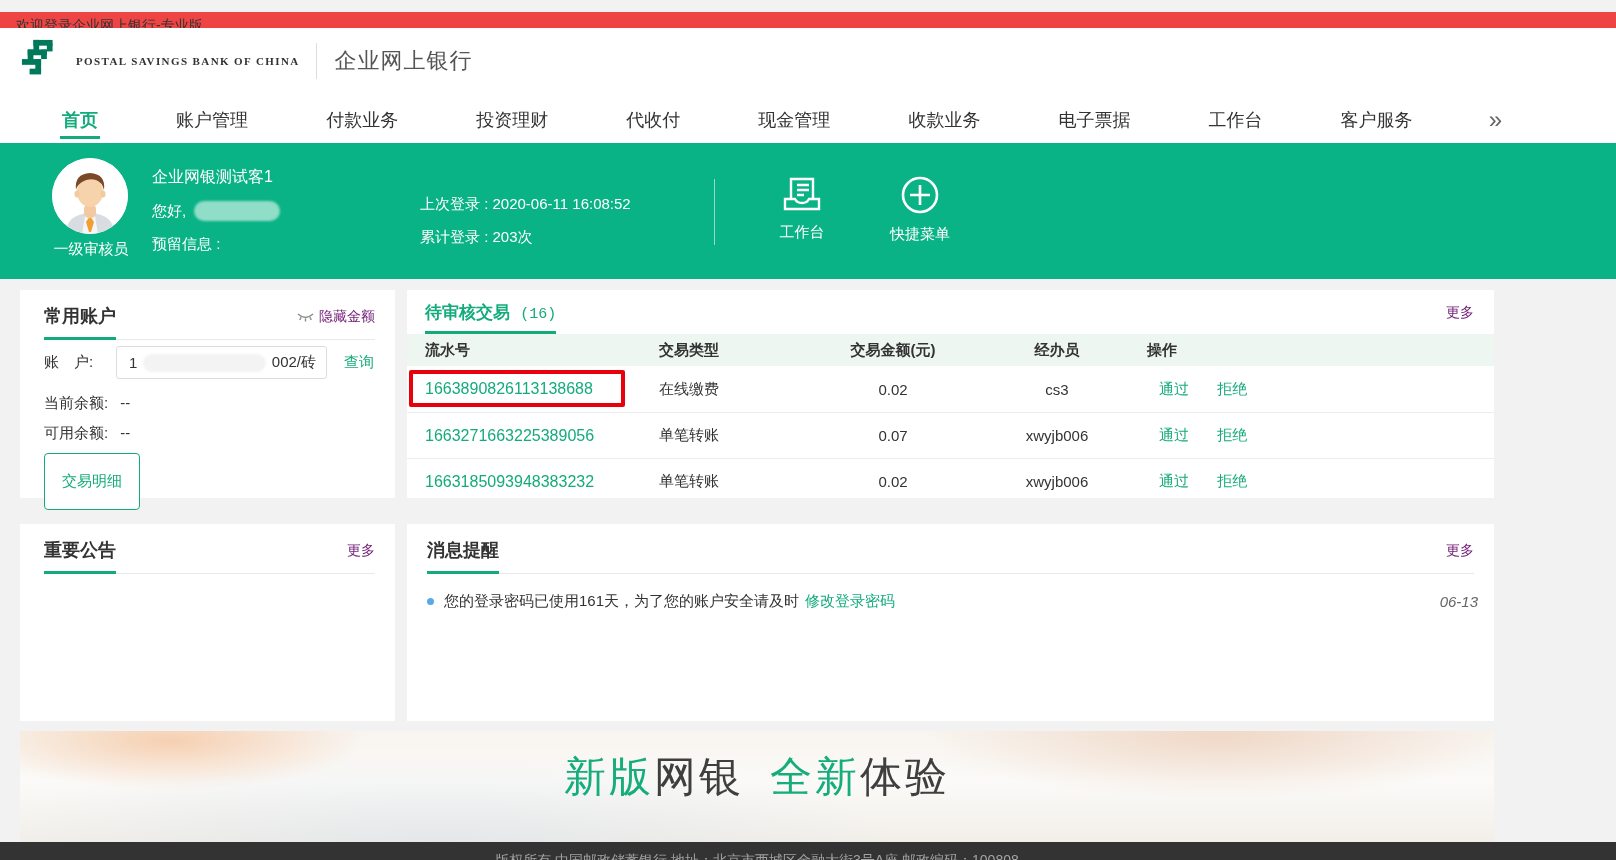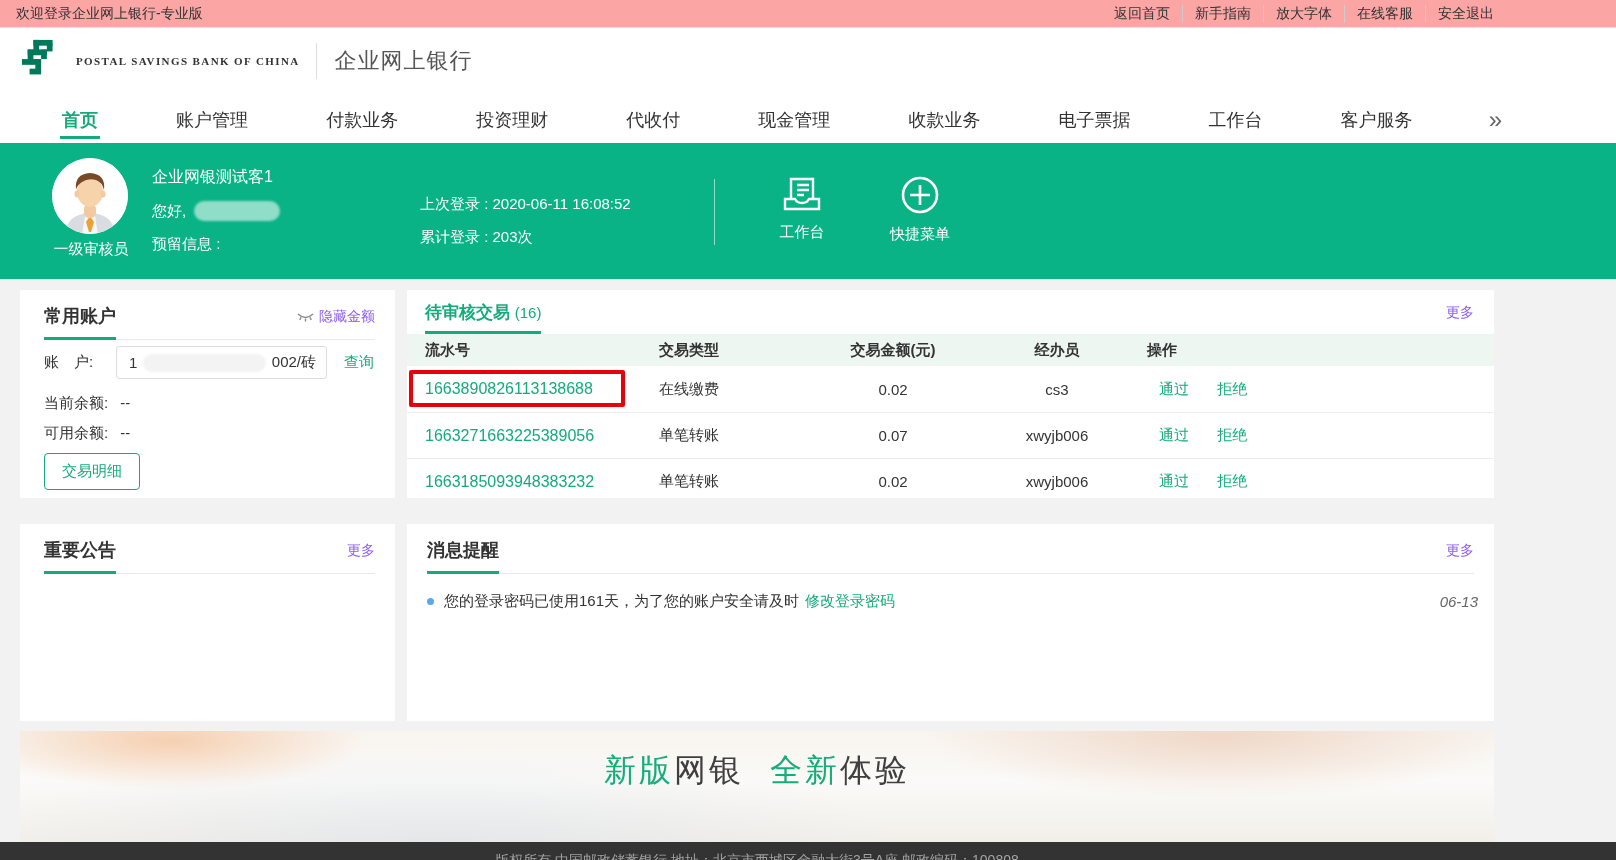--- a/index.html
+++ b/index.html
@@ -1,21 +1,21 @@
 <!DOCTYPE html>
 <html><head>
 <meta charset="utf-8">
 <style>
   * { margin:0; padding:0; box-sizing:border-box; }
   html,body { background:#e9e9e9; }
   body { font-family:"Liberation Sans","DejaVu Sans",sans-serif; }
   #app { position:relative; width:1616px; height:860px; background:#f2f2f2; overflow:hidden; margin:0 auto; }
 
   
-  .topbar { position:absolute; left:0; top:0; width:1616px; height:28px; background:#fca5a5; border-bottom:1px solid #e7e7e7; }
+  .topbar { position:absolute; left:0; top:12px; width:1616px; height:28px; background:#ef4444; border-bottom:1px solid #e7e7e7; }
   .topbar .welcome { position:absolute; left:16px; top:5px; font-size:14px; color:#333; }
   .topbar-links { position:absolute; right:122px; top:5px; display:flex; align-items:center; }
   .topbar-links a { font-size:14px; color:#333; text-decoration:none; padding:0 12px; cursor:pointer; }
   .topbar-links a + a { border-left:1px solid #ccc; }
   .topbar-links a:last-child { padding-right:0; }
 
   
   .header { position:absolute; left:0; top:28px; width:1616px; height:69px; background:#fff; }
   .logo-wrap { position:absolute; left:20px; top:10px; display:flex; align-items:center; }
   .emblem { width:46px; height:46px; margin-right:10px; }
@@ -52,39 +52,39 @@
   .hero-action .lbl { display:block; margin-top:10px; font-size:15px; color:#fff; }
   .hero-action.wb { left:757px; }
   .hero-action.qm { left:875px; }
 
   
   .card { position:absolute; background:#fff; }
   .card-head { position:relative; padding:14px 20px 0 24px; }
   .card-title { display:inline-block; font-size:18px; font-weight:bold; color:#333; padding-bottom:9px; border-bottom:3px solid #14ab7c; position:relative; z-index:1; }
   .card-title.green { color:#14ab7c; }
   .head-line { position:absolute; left:24px; right:20px; bottom:0; height:1px; background:#e9e9e9; }
-  .more-link { position:absolute; right:20px; top:18px; font-size:14px; color:#8b5cf6; text-decoration:none; cursor:pointer; }
+  .more-link { position:absolute; right:20px; top:18px; font-size:14px; color:#701a75; text-decoration:none; cursor:pointer; }
   .count { font-weight:normal; font-size:15px; }
 
   
   .card.accounts { left:20px; top:290px; width:375px; height:208px; }
   .acct-row { position:absolute; left:24px; top:56px; display:flex; align-items:center; }
   .acct-label { font-size:15px; color:#333; width:72px; }
   .acct-box { width:211px; height:33px; border:1px solid #ddd; border-radius:3px; display:flex; align-items:center; padding:0 10px 0 12px; font-size:15px; color:#333; background:#fff; cursor:pointer; }
   .acct-blur { flex:1; height:18px; margin:0 6px; background:rgba(228,228,228,.45); border-radius:9px; filter:blur(1px); }
   .query-link { position:absolute; left:324px; top:63px; font-size:15px; color:#14ab7c; text-decoration:none; cursor:pointer; white-space:nowrap; }
   .bal-row { position:absolute; left:24px; font-size:15px; color:#333; }
   .bal-row.cur { top:104px; }
   .bal-row.avail { top:134px; }
   .bal-row .val { margin-left:8px; }
-  .detail-btn { position:absolute; left:24px; top:163px; padding:8px 17px; font-size:15px; color:#14ab7c; background:#fff; border:1px solid #14ab7c; border-radius:4px; cursor:pointer; }
+  .detail-btn { position:absolute; left:24px; top:163px; padding:18px 17px; font-size:15px; color:#14ab7c; background:#fff; border:1px solid #14ab7c; border-radius:4px; cursor:pointer; }
 
   
   .card.pending { left:407px; top:290px; width:1087px; height:208px; }
-  .card.pending .card-head { padding:11px 20px 0 18px; }
+  .card.pending .card-head { padding:11px 20px 0 18px;font-family:Liberation Mono, monospace; }
   .card.pending .card-title { font-size:17px; padding-bottom:7px; }
   .card.pending .more-link { top:14px; }
   .tbl-header { display:flex; height:32px; align-items:center; background:#eef6f2; font-size:15px; font-weight:bold; color:#333; }
   .tbl-row { display:flex; height:46px; align-items:center; font-size:15px; color:#333; position:relative; }
   .tbl-row + .tbl-row { border-top:1px solid #ececec; }
   .c1 { flex:0 0 252px; padding-left:18px; text-align:left; }
   .c2 { flex:0 0 160px; text-align:left; }
   .c3 { flex:0 0 148px; text-align:center; }
   .c4 { flex:0 0 180px; text-align:center; }
   .c5 { flex:0 0 347px; }
@@ -104,44 +104,37 @@
   .msg-date { margin-left:auto; color:#666; font-size:15px;font-style:italic; }
 
   
   .promo { position:absolute; left:20px; top:731px; width:1474px; height:111px; overflow:hidden;
     background:
       radial-gradient(ellipse 280px 70px at 150px 10px, rgba(243,177,125,.55), transparent 70%),
       radial-gradient(ellipse 420px 90px at 1200px 5px, rgba(236,204,182,.7), transparent 70%),
       radial-gradient(ellipse 650px 130px at 420px 110px, rgba(208,219,233,.4), transparent 70%),
       linear-gradient(180deg,#f8f4ef 0%,#fbfaf8 45%,#f2efe9 100%);
   }
-  .promo-slogan { position:absolute; left:0; width:100%; top:18px; text-align:center; font-size:32px; color:#3f3f3f; letter-spacing:3px; white-space:nowrap; }
+  .promo-slogan { position:absolute; left:0; width:100%; top:18px; text-align:center; font-size:42px; color:#3f3f3f; letter-spacing:3px; white-space:nowrap; }
   .promo-slogan .g { color:#16ad7d; }
   .promo-slogan .sp { display:inline-block; width:26px; }
 
   
   .footer { position:absolute; left:0; top:842px; width:1616px; height:60px; background:#333; }
   .footer .copy { position:absolute; left:0; width:1514px; top:10px; text-align:center; font-size:14px; color:#a3a3a3; }
 
   svg { display:block; }
 </style>
 </head>
 <body>
 
 <div id="app">
 
   <div class="topbar">
     <span class="welcome">欢迎登录企业网上银行-专业版</span>
-    <div class="topbar-links">
-      <a>返回首页</a>
-      <a>新手指南</a>
-      <a>放大字体</a>
-      <a>在线客服</a>
-      <a>安全退出</a>
-    </div>
   </div>
 
   <div class="header">
     <div class="logo-wrap">
       <svg class="emblem" viewBox="0 0 48 48">
         <g fill="#00785a">
           <rect x="14" y="2" width="20" height="6"></rect>
           <rect x="14" y="2" width="6" height="14"></rect>
           <rect x="8" y="12" width="20" height="6"></rect>
           <rect x="8" y="12" width="6" height="14"></rect>

